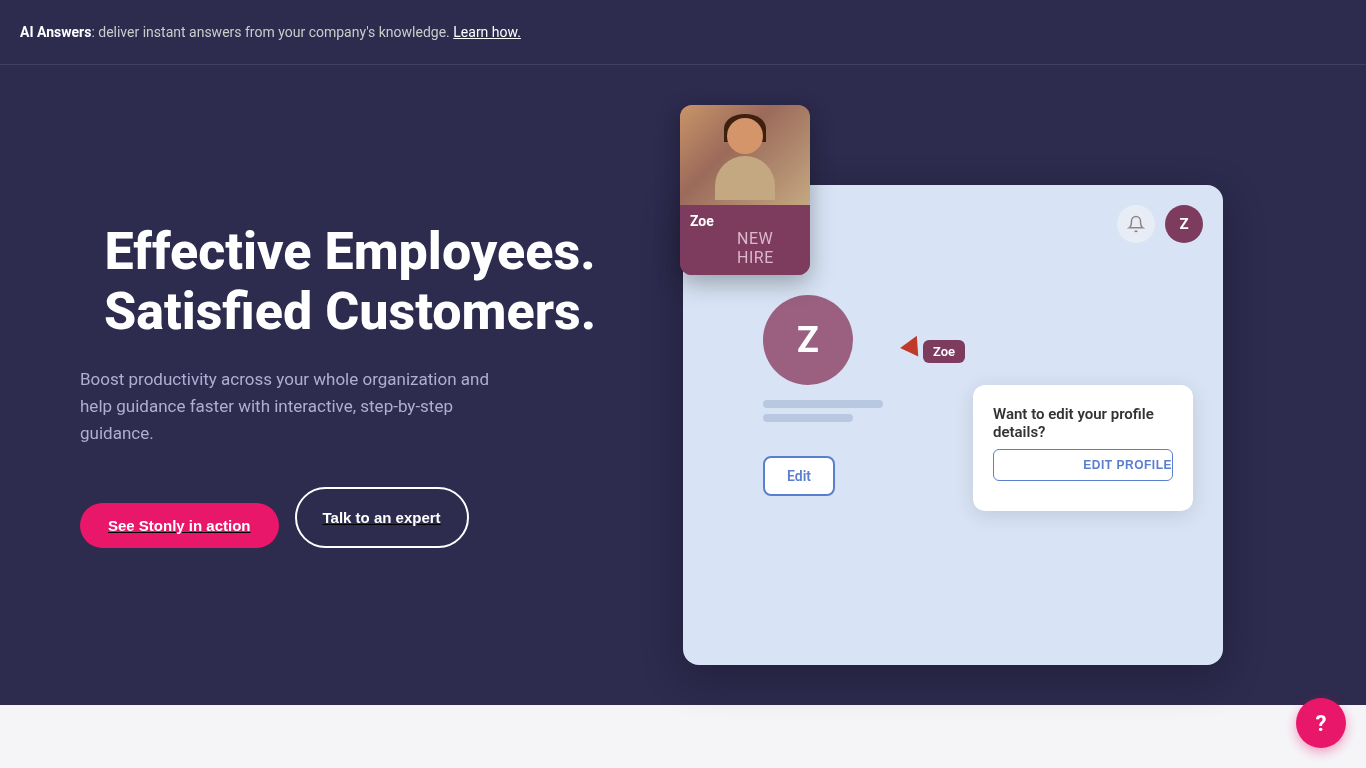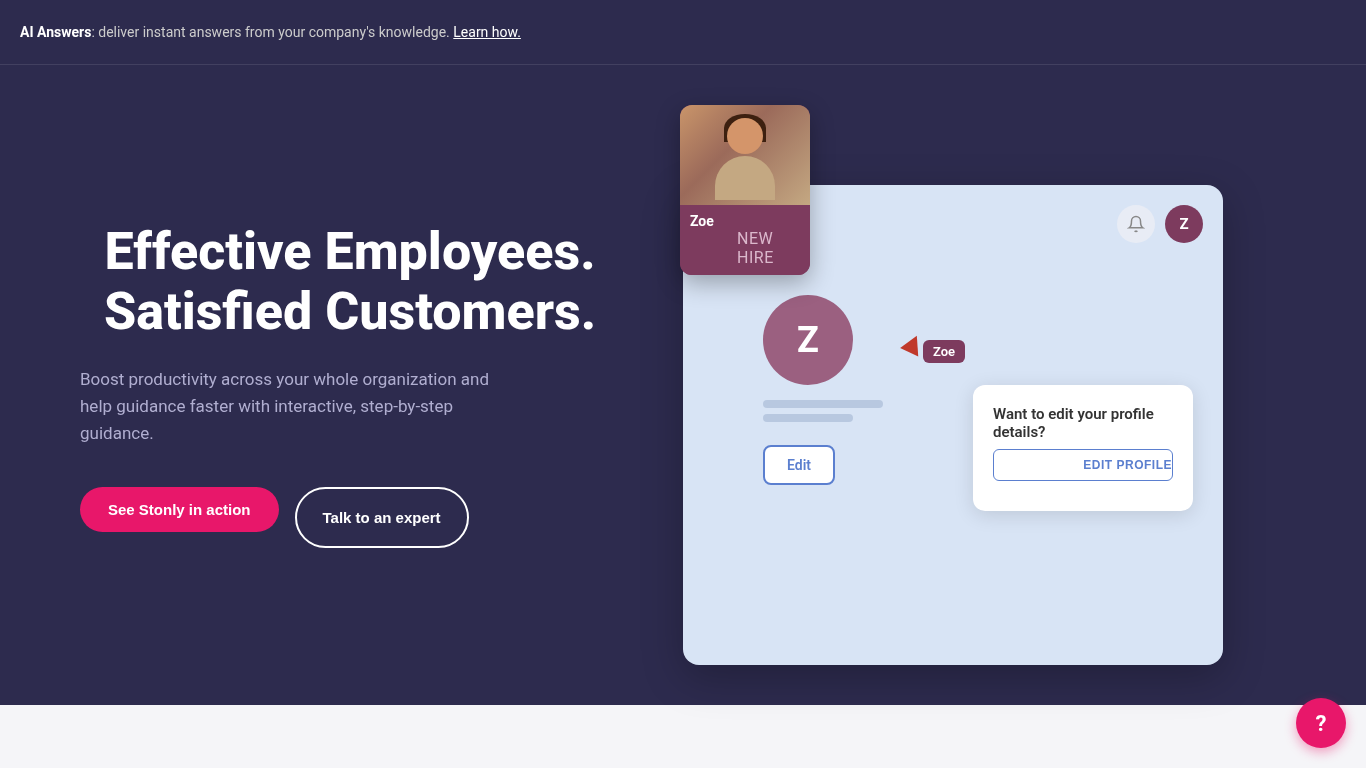--- a/index.html
+++ b/index.html
@@ -57,21 +57,22 @@
       font-size: 17px;
       color: #b0aed0;
       line-height: 1.6;
       margin-bottom: 40px;
       max-width: 420px;
     }
 
     .hero-buttons {
       display: flex;
       gap: 16px;
-      align-items: flex-start;
+      align-items: flex-end;
+      text-decoration: underline;
     }
 
     .btn-primary {
       background: #e8176a;
       color: #fff;
       border: none;
       border-radius: 50px;
       padding: 14px 28px;
       font-size: 15px;
       font-weight: 600;
@@ -268,21 +269,21 @@
     }
     .mock-line {
       height: 8px;
       border-radius: 4px;
       background: #b8c8e0;
     }
 
     
     .edit-btn-mock {
       position: absolute;
-      top: 260px;
+      top: 271px;
       left: 80px;
       background: #fff;
       border: 2px solid #5b7fcf;
       color: #5b7fcf;
       border-radius: 8px;
       padding: 10px 22px;
       font-size: 14px;
       font-weight: 600;
     }
 

